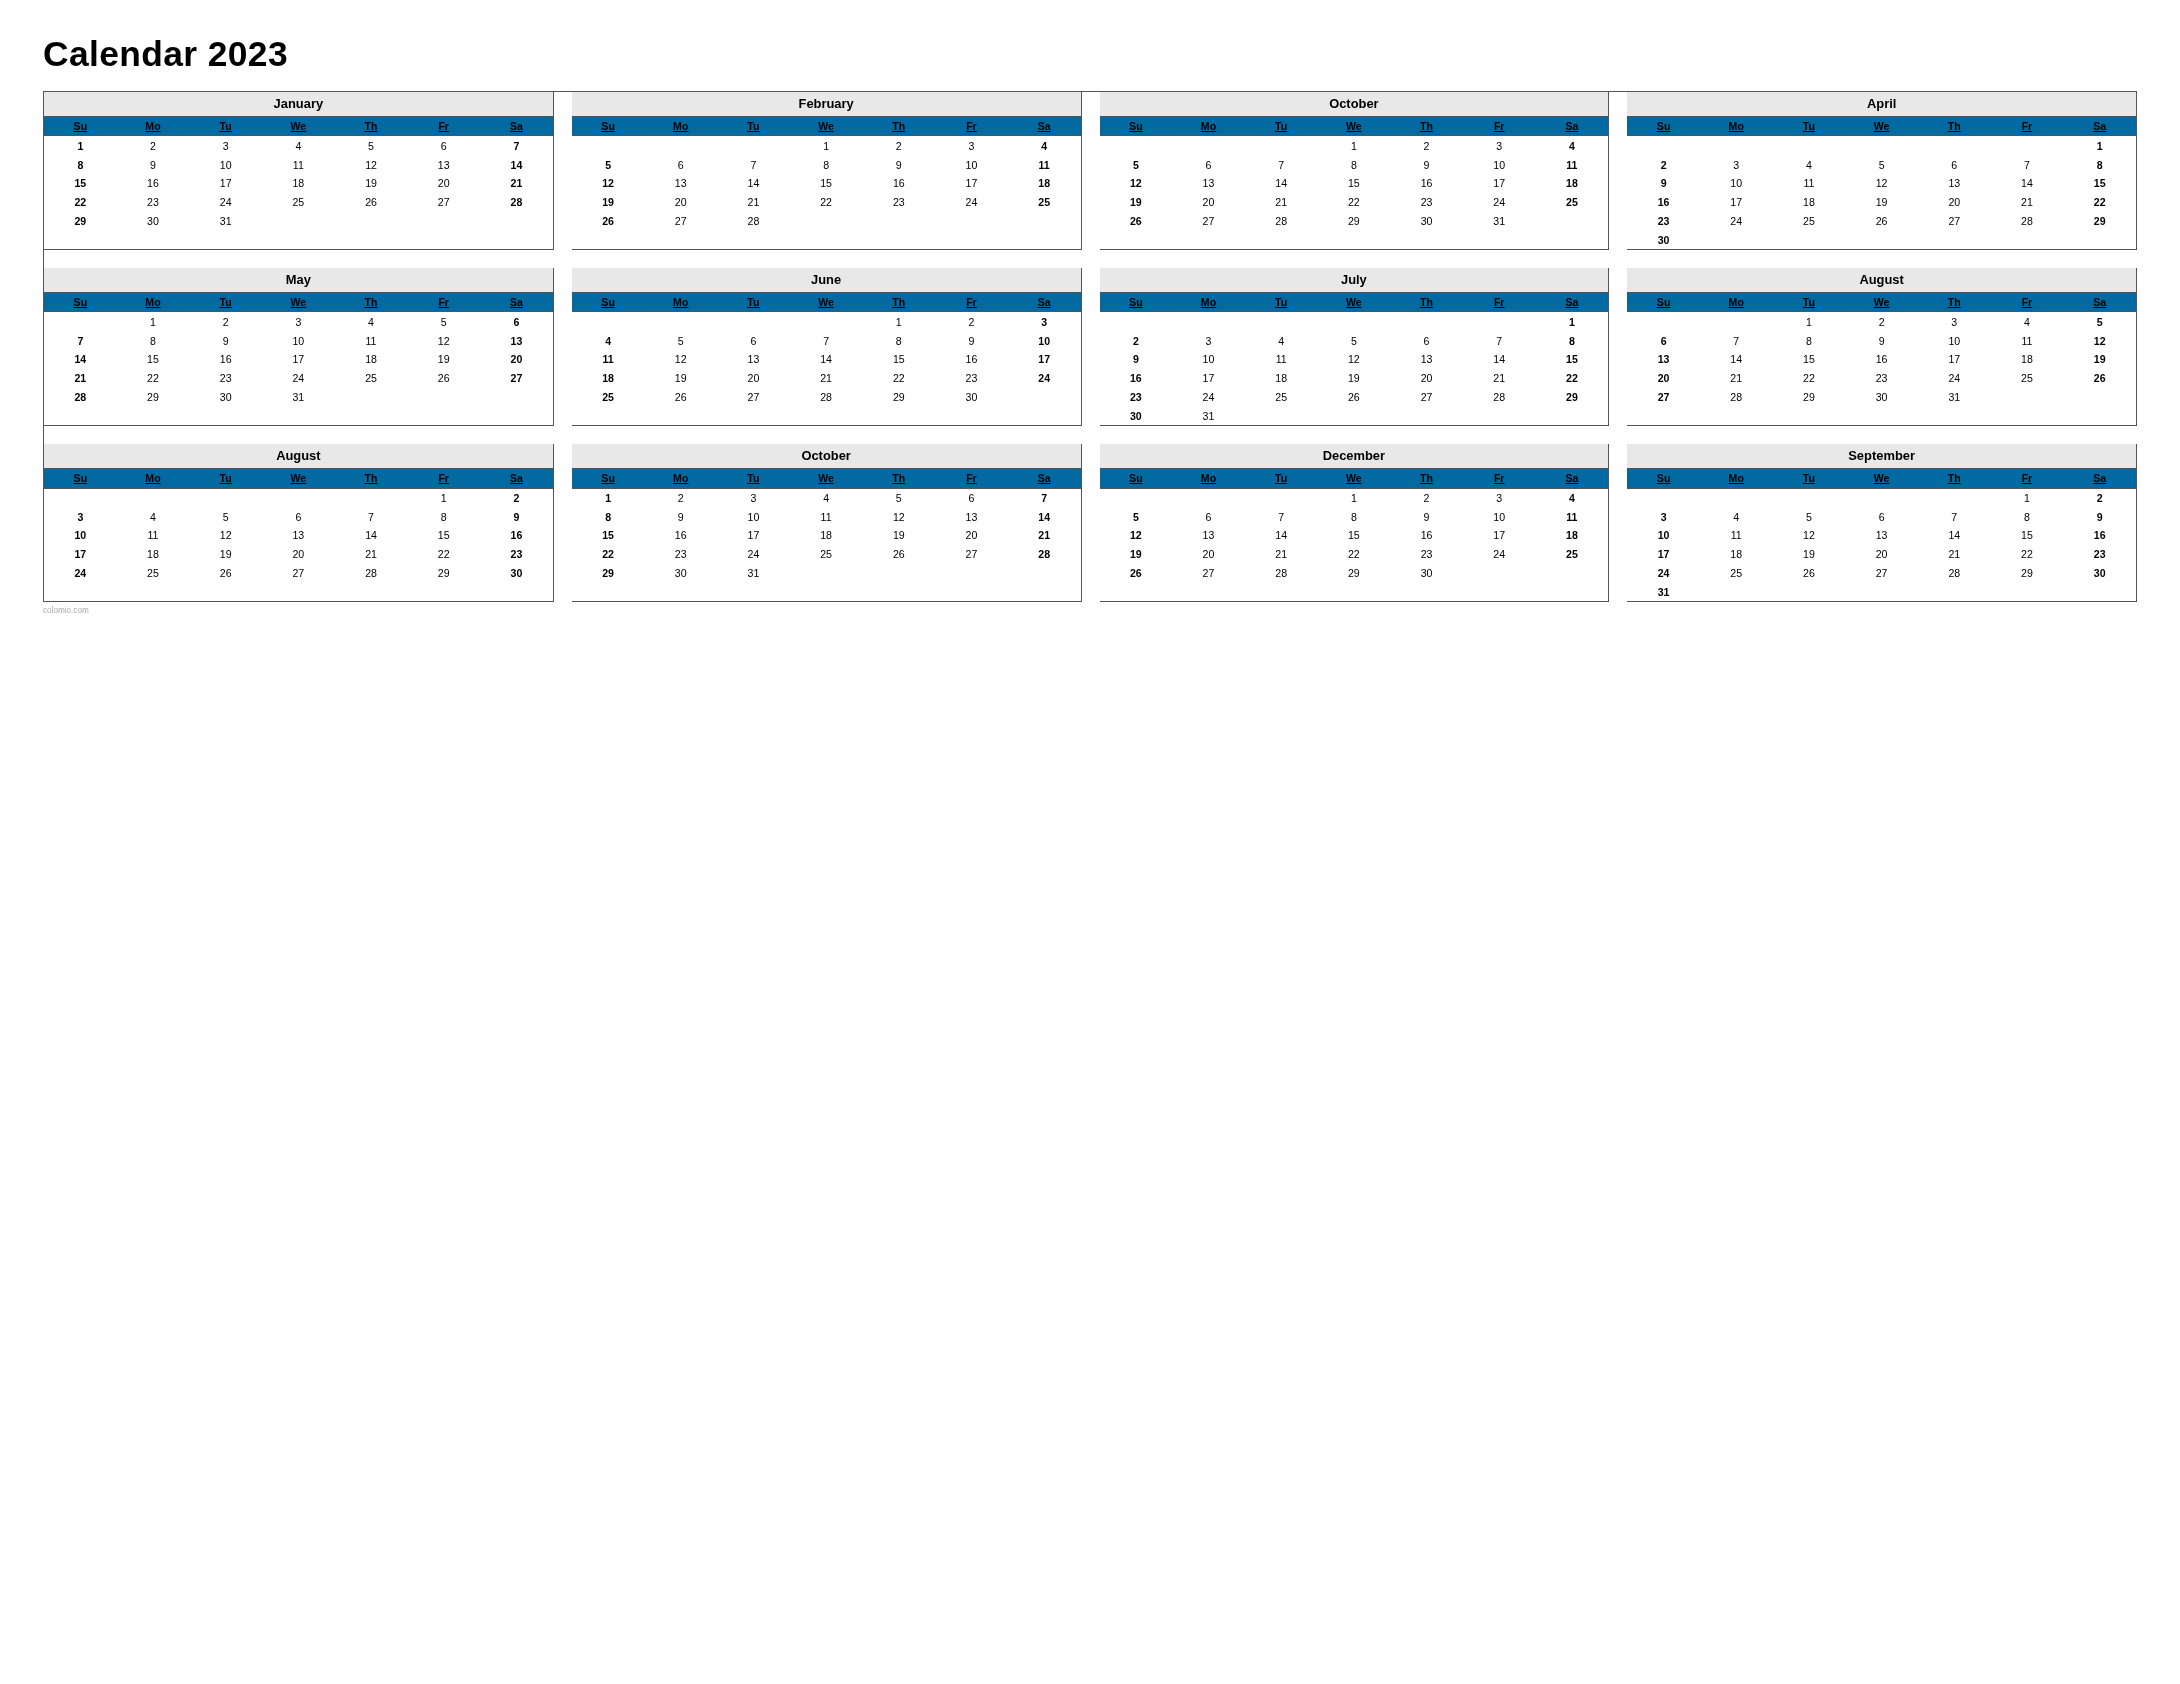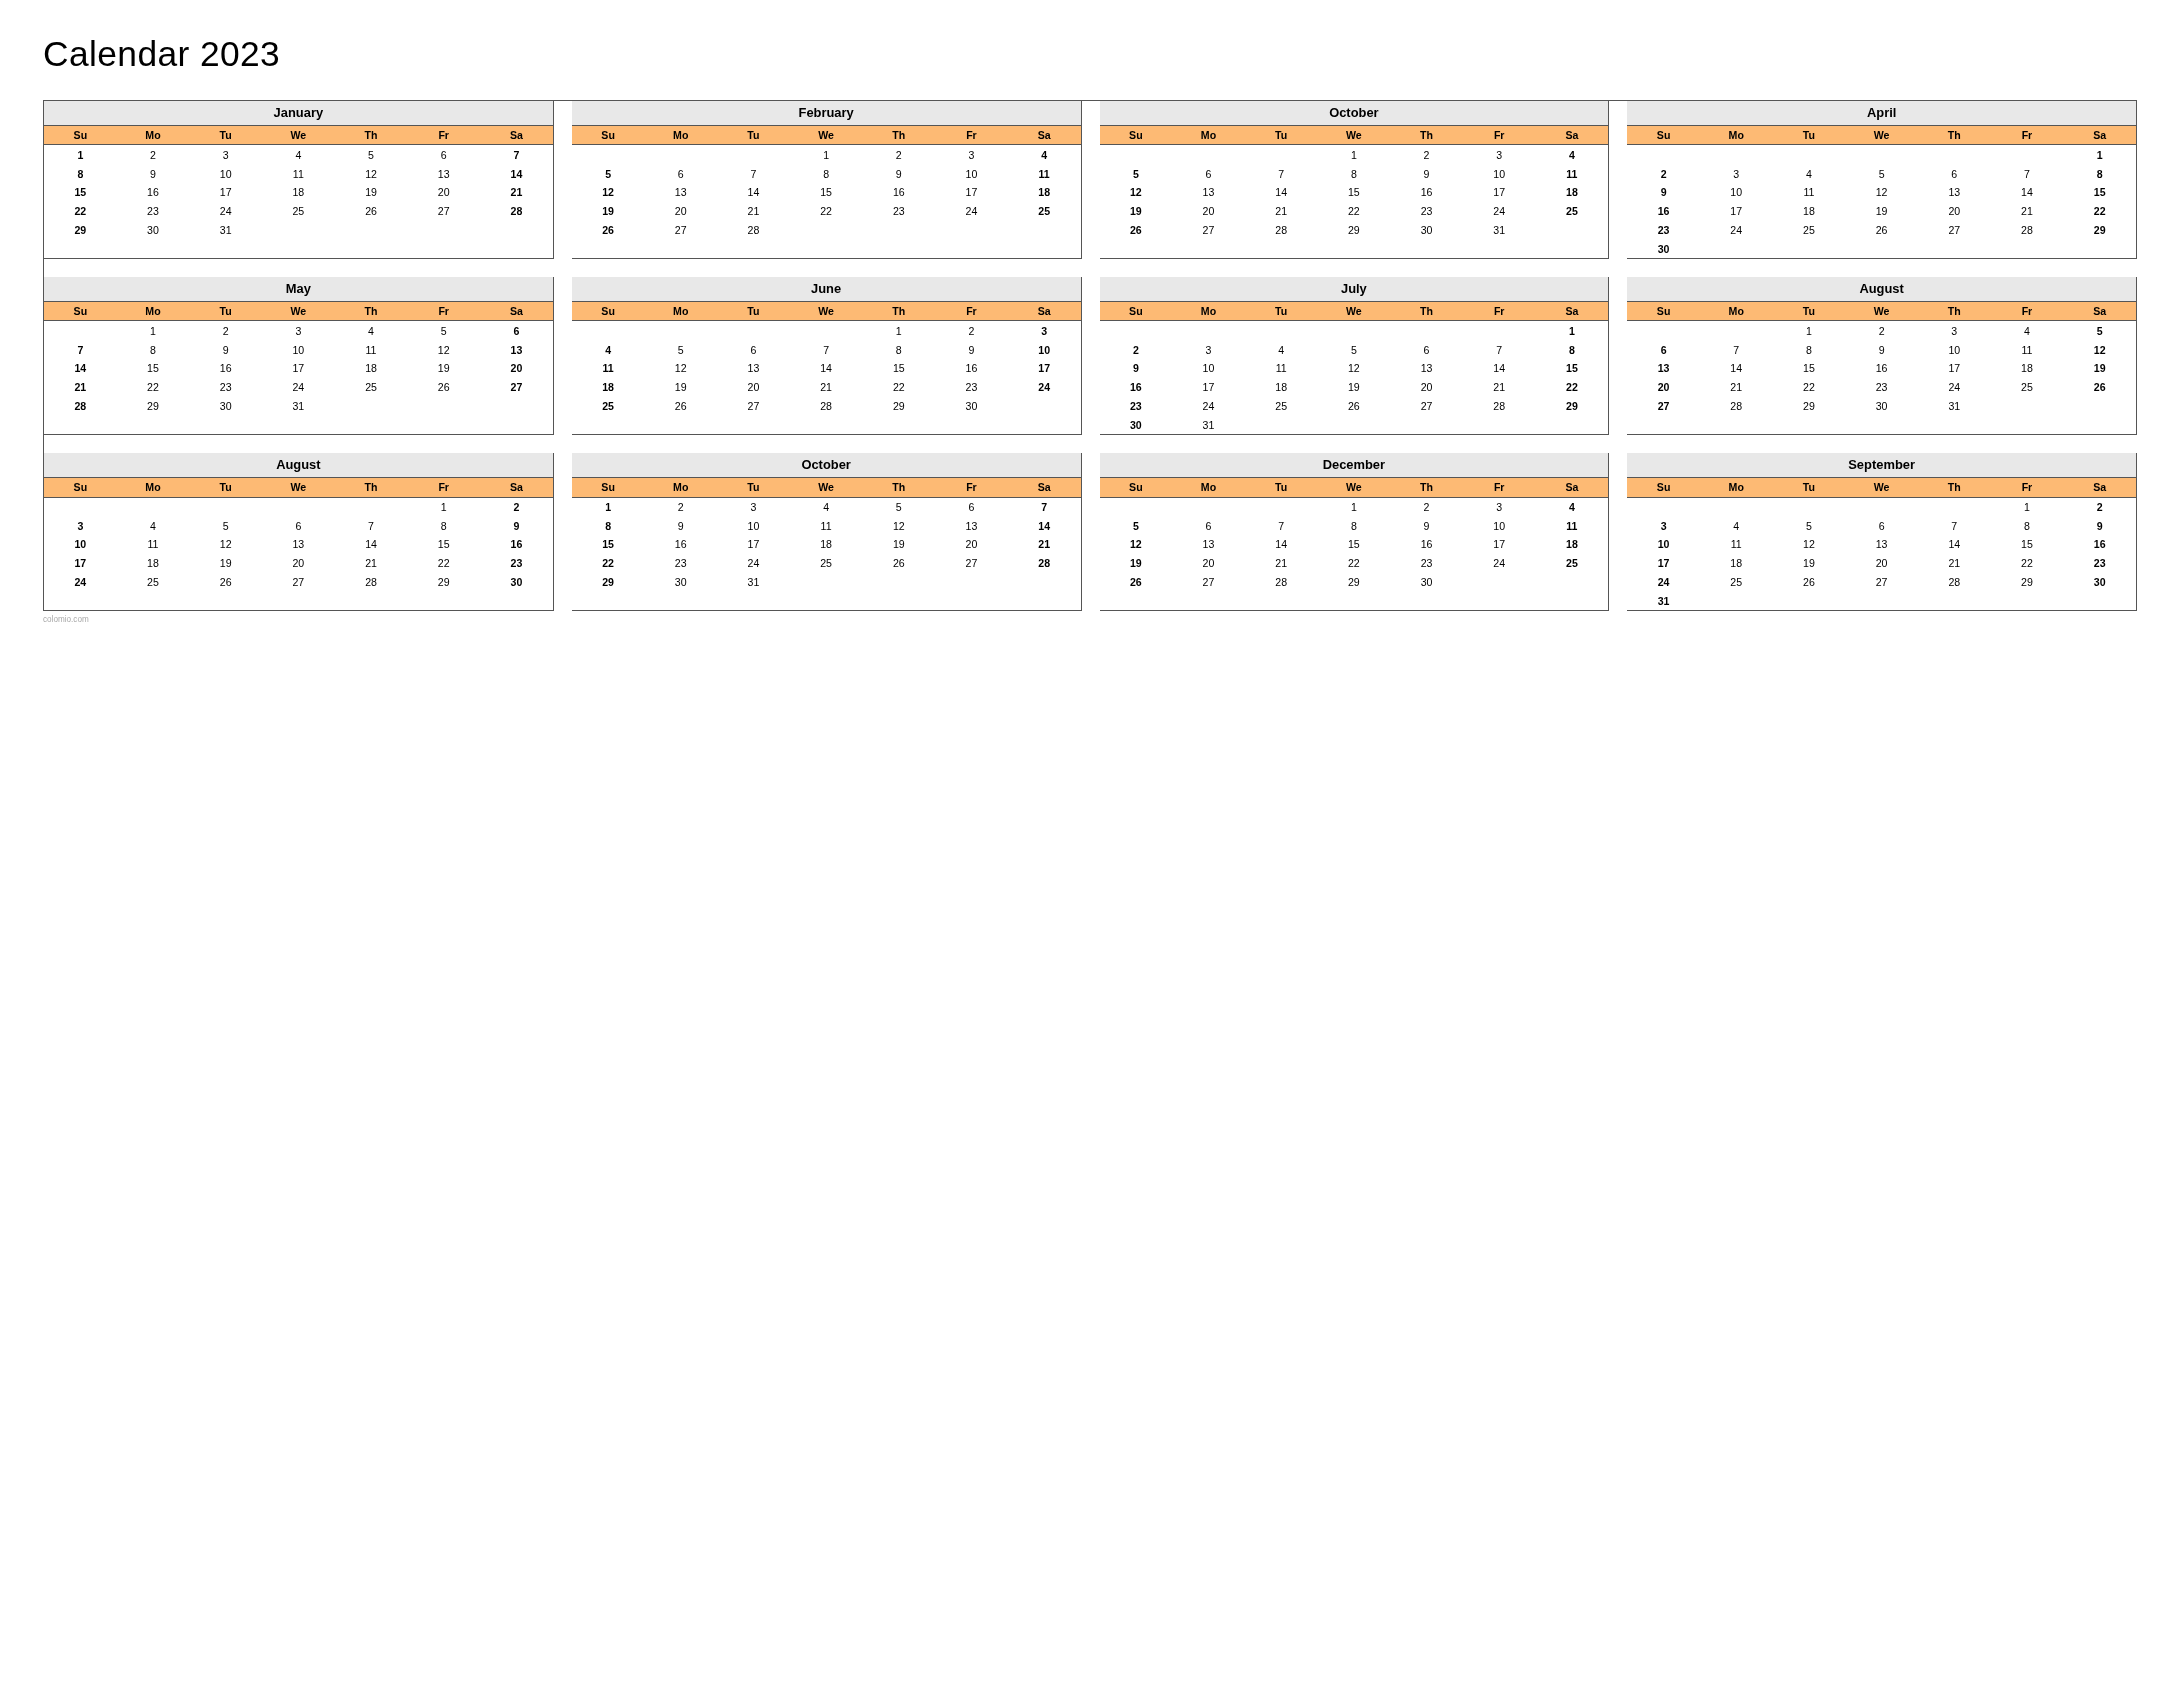--- a/index.html
+++ b/index.html
@@ -4,22 +4,22 @@
   <style>
     * { box-sizing: border-box; margin: 0; padding: 0; }
     body {
       background: #fff;
       font-family: Arial, sans-serif;
       padding: 34px 43px;
       color: #000;
     }
     h1 {
       font-size: 2.6em;
-      font-weight: normal;
-      margin-bottom: 26px;
+      font-weight: bold;
+      margin-bottom: 17px;
       letter-spacing: 0.4px;
     }
     .calendar-grid {
       display: grid;
       grid-template-columns: repeat(4, 1fr);
       gap: 18px;
       border-left: 0.9px solid #555;
       border-top: 0.9px solid #555;
     }
     .month-block {
@@ -33,21 +33,22 @@
       padding: 4.3px 0;
       background: #e8e8e8;
       border-bottom: 0.9px solid #555;
     }
     table {
       width: 100%;
       border-collapse: collapse;
       table-layout: fixed;
     }
     thead tr {
-      background: #fdba74;
+      background: #0369a1;
+      text-decoration: underline;
     }
     th {
       font-weight: bold;
       font-size: 0.78em;
       text-align: center;
       padding: 3.4px 1.7px;
       border-bottom: 0.9px solid #555;
     }
     td {
       font-size: 0.78em;

